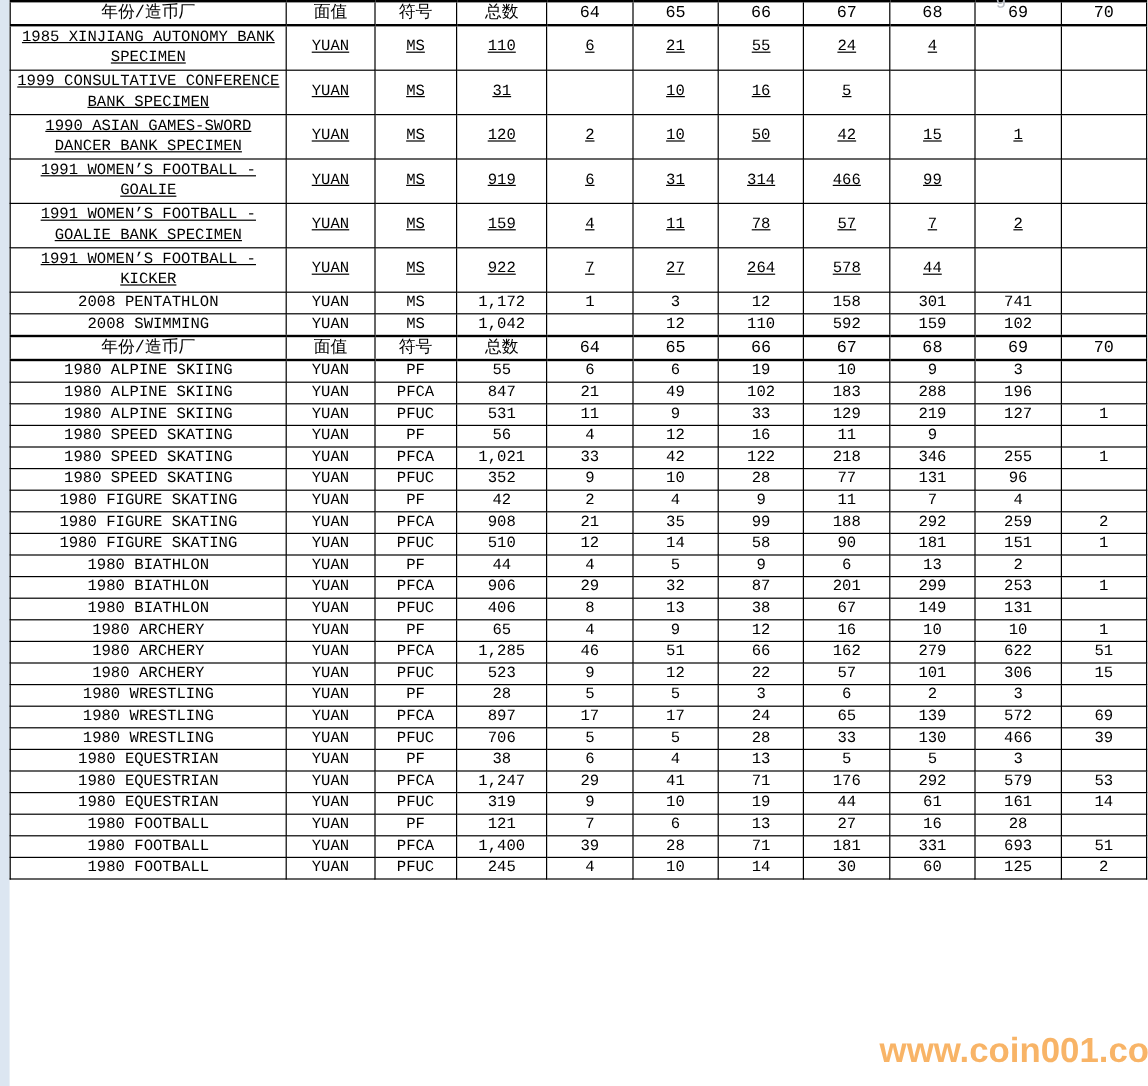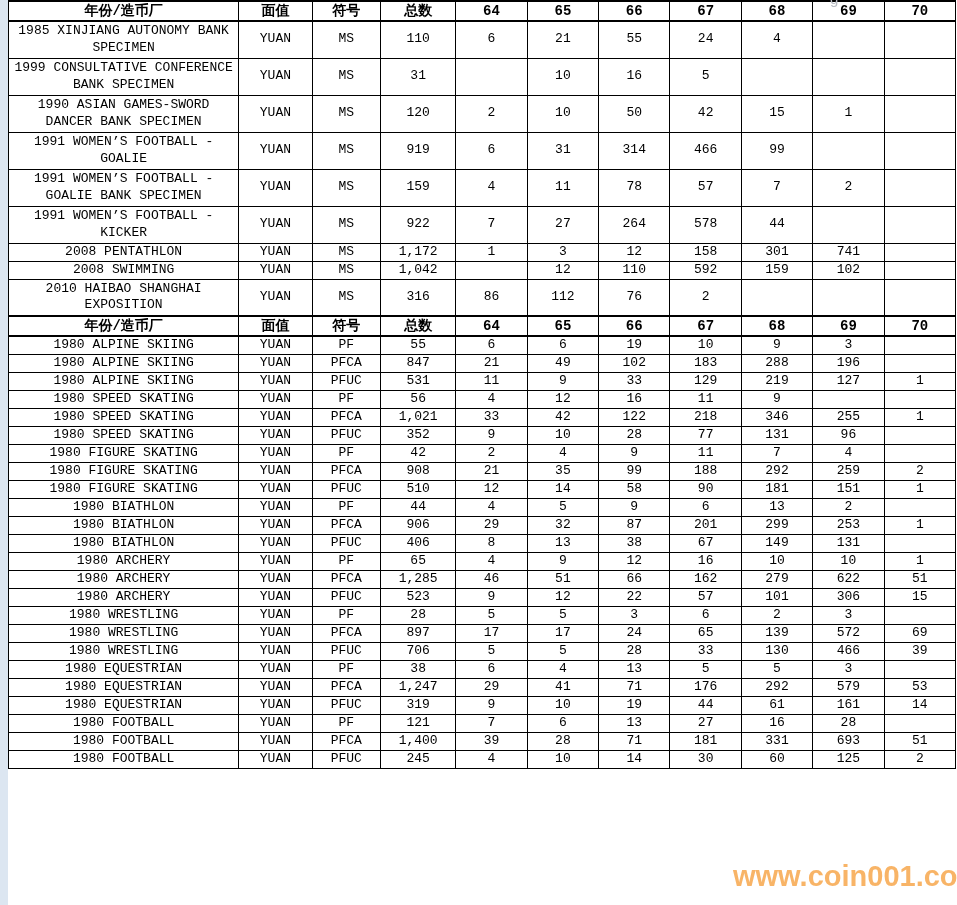--- a/index.html
+++ b/index.html
@@ -22,25 +22,25 @@
   col.c-symbol{width:68px;}
   col.c-total{width:75px;}
   col.c-grade{width:71px;}
   td,th{
     border:1px solid #000;
     text-align:center;vertical-align:middle;
     padding:0 2px;color:#000;overflow:hidden;
     font-size:13px;font-weight:normal;line-height:1.3;
   }
   th{
-    font-size:14px;font-weight:bold;
+    font-size:14px;font-weight:normal;
     font-family:"Liberation Mono","DejaVu Sans Mono","Liberation Sans",sans-serif;
   }
   tr{height:18px;}
-  tr.tall{height:37px;}
+  tr.tall{height:37px;text-decoration:underline;}
   tr.header-row th{border-top-width:2px;border-bottom-width:2px;}
   .watermark{
     position:absolute;left:733px;top:860px;
     font-family:"Liberation Sans","DejaVu Sans",sans-serif;
     font-weight:bold;font-size:29px;letter-spacing:0px;
     color:rgba(246,164,70,0.82);white-space:nowrap;pointer-events:none;
   }
   .top-fragment{
     position:absolute;left:830px;top:-10px;
     color:#b9bdc4;font-size:15px;
@@ -177,33 +177,20 @@
         <td>MS</td>
         <td>1,042</td>
         <td></td>
         <td>12</td>
         <td>110</td>
         <td>592</td>
         <td>159</td>
         <td>102</td>
         <td></td>
       </tr>
-      <tr class="tall">
-        <td>2010 HAIBAO SHANGHAI EXPOSITION</td>
-        <td>YUAN</td>
-        <td>MS</td>
-        <td>316</td>
-        <td>86</td>
-        <td>112</td>
-        <td>76</td>
-        <td>2</td>
-        <td></td>
-        <td></td>
-        <td></td>
-      </tr>
       <tr class="header-row">
         <th>年份/造币厂</th>
         <th>面值</th>
         <th>符号</th>
         <th>总数</th>
         <th>64</th>
         <th>65</th>
         <th>66</th>
         <th>67</th>
         <th>68</th>

